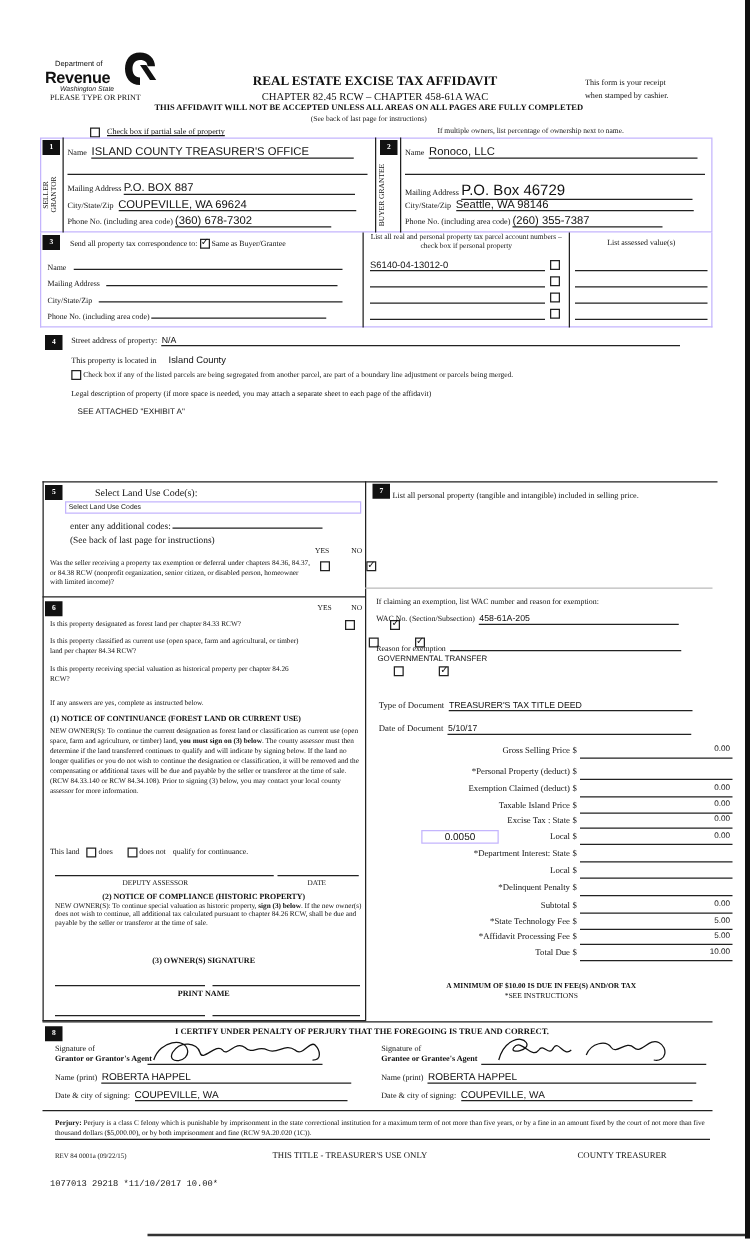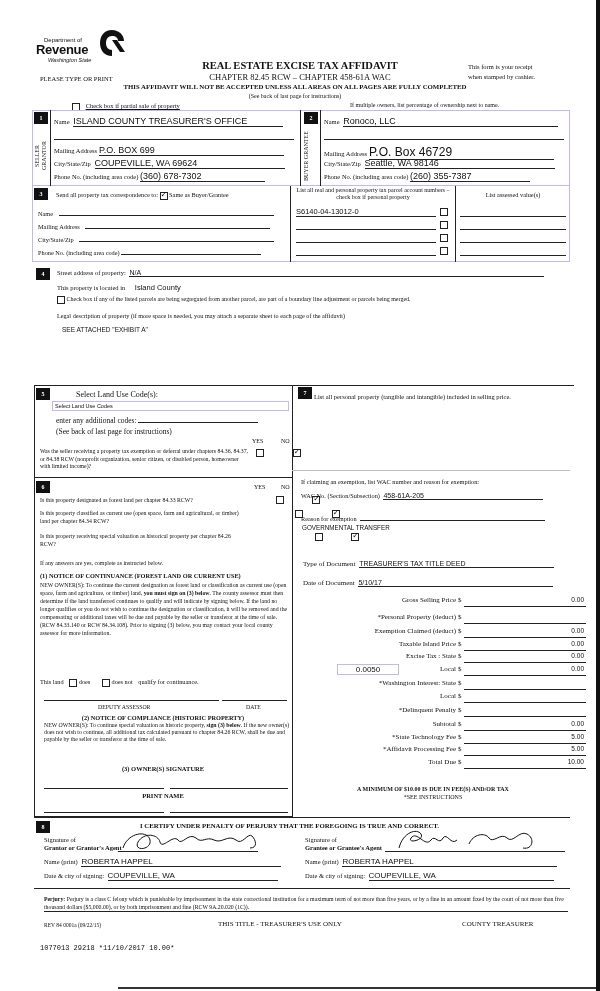--- a/index.html
+++ b/index.html
@@ -24,21 +24,21 @@
   .money-row .val { position: absolute; right: 12px; top: 0; font-family: "Liberation Sans", sans-serif; font-size: 6.5px; }
 </style>
 </head>
 <body>
 
 
 
 <div class="right-edge"></div>
 
 
-<div class="abs" style="left:36px;top:28px;width:100px;height:42px;">
+<div class="abs" style="left:36px;top:40px;width:100px;height:42px;">
   <div class="sans abs" style="left:8px;top:9px;font-size:6px;">Department of</div>
   <div class="sans abs" style="left:0px;top:14px;font-size:13px;font-weight:bold;letter-spacing:-0.3px;">Revenue</div>
   <div class="sans abs" style="left:12px;top:29px;font-size:5.5px;font-style:italic;">Washington State</div>
   <svg class="abs" style="left:62px;top:0px;" width="28" height="30" viewBox="0 0 28 30">
     <path d="M14 2 C6 2 2 8 2 15 C2 22 6 28 14 28 L14 22 C10 22 8 19 8 15 C8 11 10 8 14 8 C18 8 20 10 20 13 L26 13 C26 7 21 2 14 2 Z" fill="#111"></path>
     <path d="M14 12 L22 24 L27 24 L19 12 Z" fill="#111"></path>
   </svg>
 </div>
 
 <div class="abs" style="left:190px;top:60px;width:220px;text-align:center;font-size:10.5px;font-weight:bold;">REAL ESTATE EXCISE TAX AFFIDAVIT</div>
@@ -63,21 +63,21 @@
 <div class="abs badge" style="left:34px;top:112px;">1</div>
 <div class="abs vert" style="left:34px;top:130px;width:16px;height:52px;">SELLER GRANTOR</div>
 <div class="abs" style="left:50px;top:110px;width:1px;height:76px;background:#222;"></div>
 <div class="abs" style="left:54px;top:116px;width:240px;">
   <span style="font-size:6.5px;">Name</span>
   <span class="fill ul" style="font-size:9px;display:inline-block;width:210px;margin-left:2px;">ISLAND COUNTY TREASURER'S OFFICE</span>
 </div>
 <div class="rline" style="left:54px;top:139px;width:240px;"></div>
 <div class="abs" style="left:54px;top:145px;width:240px;">
   <span style="font-size:6.5px;">Mailing Address</span>
-  <span class="fill ul" style="font-size:9px;display:inline-block;width:185px;">P.O. BOX 699</span>
+  <span class="fill ul" style="font-size:9px;display:inline-block;width:185px;">P.O. BOX 887</span>
 </div>
 <div class="abs" style="left:54px;top:158px;width:240px;">
   <span style="font-size:6.5px;">City/State/Zip</span>
   <span class="fill ul" style="font-size:9px;display:inline-block;width:190px;margin-left:2px;">COUPEVILLE, WA 69624</span>
 </div>
 <div class="abs" style="left:54px;top:171px;width:240px;">
   <span style="font-size:6.5px;">Phone No. (including area code)</span>
   <span class="fill ul" style="font-size:9px;display:inline-block;width:125px;">(360) 678-7302</span>
 </div>
 
@@ -294,21 +294,21 @@
   <span class="val">0.00</span>
 </div>
 <div class="abs box fill" style="left:337px;top:664px;width:62px;height:11px;font-size:8px;text-align:center;line-height:10px;">0.0050</div>
 <div class="money-row" style="top:665px;">
   <span class="lbl">Local</span>
   <span class="dol">$</span>
     <span class="line"></span>
   <span class="val">0.00</span>
 </div>
 <div class="money-row" style="top:679px;">
-  <span class="lbl">*Washington Interest: State</span>
+  <span class="lbl">*Department Interest: State</span>
   <span class="dol">$</span>
     <span class="line"></span>
   <span class="val"></span>
 </div>
 <div class="money-row" style="top:692px;">
   <span class="lbl">Local</span>
   <span class="dol">$</span>
     <span class="line"></span>
   <span class="val"></span>
 </div>

